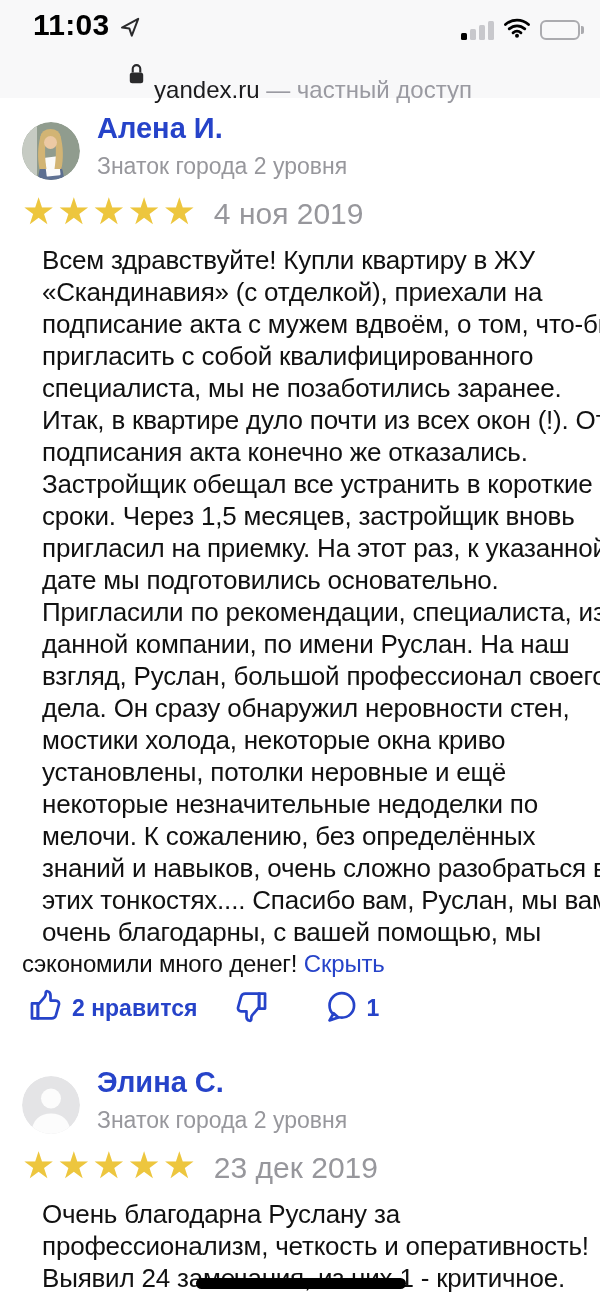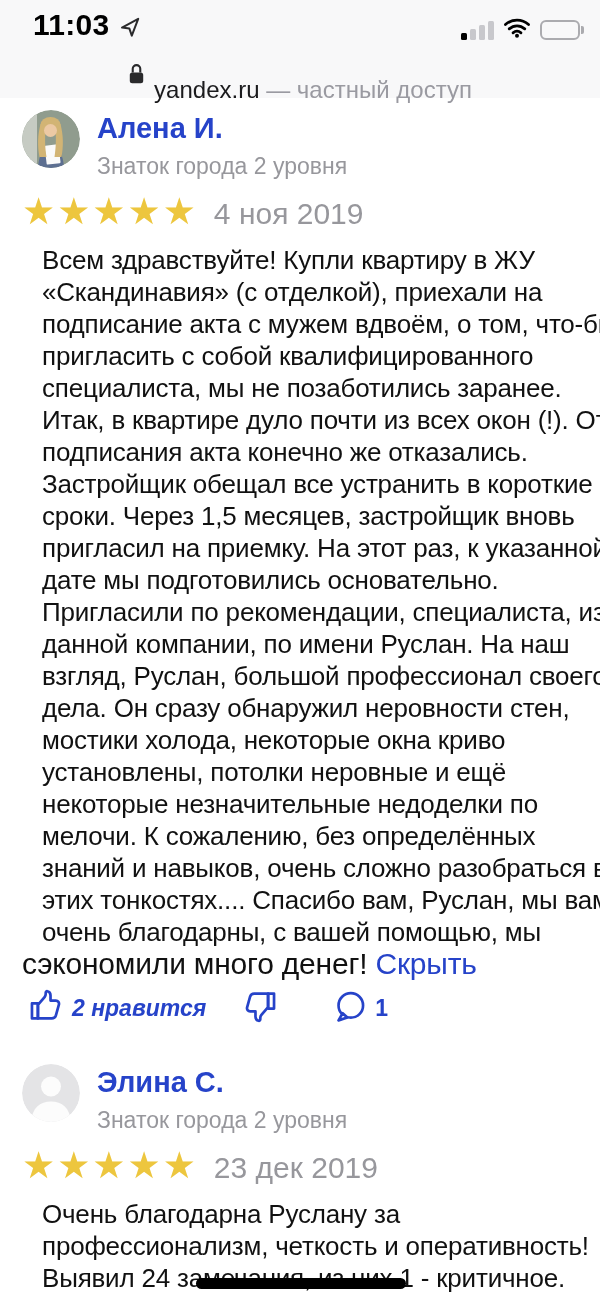--- a/index.html
+++ b/index.html
@@ -24,40 +24,40 @@
   .battery { display:flex; align-items:center; }
   .battery-body { width:40px; height:20px; border:2px solid #ababaf; border-radius:6px; padding:2px; }
   .battery-fill { width:27px; height:100%; background:#000; border-radius:3px; }
   .battery-nub { width:3px; height:8px; background:#ababaf; border-radius:0 2px 2px 0; margin-left:1px; }
   .url-row { display:flex; justify-content:center; align-items:center; gap:9px; margin-top:6px; }
   .url-text { font-size:24px;margin-top:28px; }
   .domain { color:#1b1b1d; }
   .privacy { color:#9a9aa1; }
   
   .content { padding:0 22px; }
-  .review-head { display:flex; gap:17px; }
+  .review-head { display:flex; gap:17px;align-items:flex-end; }
   .review-head.first { margin-top:12px; }
   .review-head.second { margin-top:36px; }
   .avatar { width:58px; height:58px; border-radius:50%; overflow:hidden; flex-shrink:0; }
   .avatar svg { display:block; }
   .who { padding-top:2px; }
   .name { font-size:29px; font-weight:bold; color:#2643c9; }
   .level { font-size:23px; color:#97979c; margin-top:8px; }
   .stars-row { display:flex; align-items:center; margin-top:14px; height:36px; }
   .stars { color:#edc63e; font-size:37px; line-height:36px; letter-spacing:2px; }
   .date { font-size:30px; color:#97979c; margin-left:16px; padding-top:3px; }
   .review-text {
     margin-top:14px; font-size:26px; line-height:32px; color:#111;
     letter-spacing:-.2px; white-space:pre;margin-left:20px;
   }
-  .review-lastline { font-size:30px; line-height:32px; color:#111; letter-spacing:-.2px; white-space:pre; }
+  .review-lastline { font-size:24px; line-height:32px; color:#111; letter-spacing:-.2px; white-space:pre; }
   .link { color:#2643c9; cursor:pointer; }
   .actions { display:flex; align-items:center; height:40px; margin-top:8px; }
   .action { display:flex; align-items:center; cursor:pointer; }
-  .action-like { margin-left:6px;font-style:italic; }
+  .action-like { margin-left:6px; }
   .action-dislike { margin-left:38px; }
   .action-dislike svg { transform:rotate(180deg); }
   .action-comment { margin-left:56px; }
   .action-label { font-size:23px; font-weight:bold; color:#2643c9; margin-left:10px; }
   .action-count { font-size:23px; font-weight:bold; color:#2643c9; margin-left:9px; }
   .home-indicator {
     position:absolute; left:196px; top:1278px; width:210px; height:11px;
     border-radius:6px; background:#000; z-index:20;
   }
 </style>

